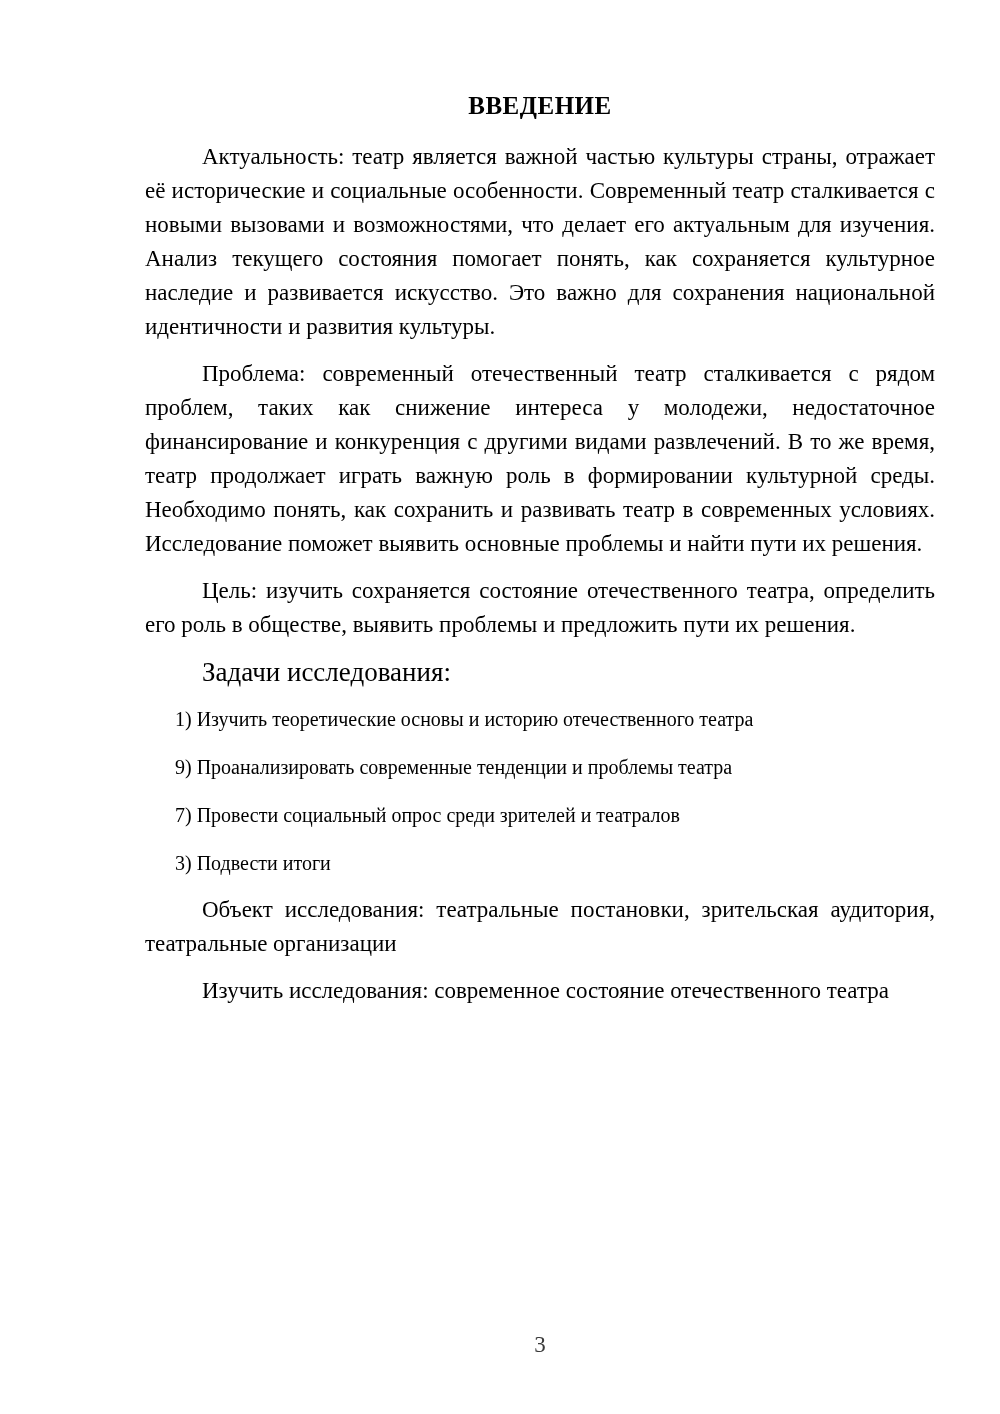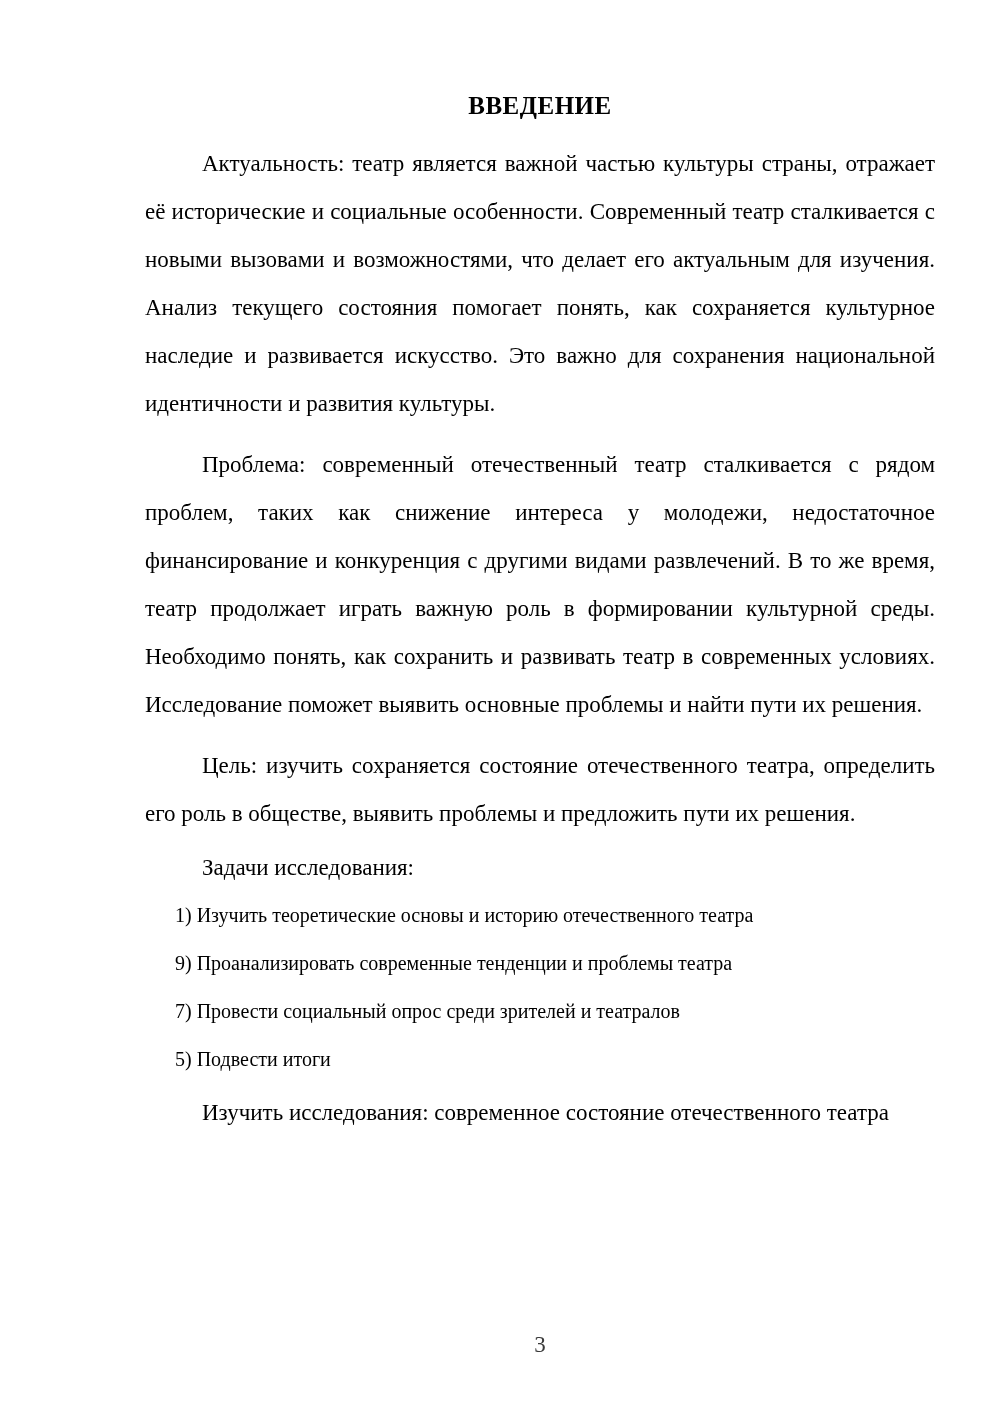--- a/index.html
+++ b/index.html
@@ -26,27 +26,27 @@
   .doc-title {
     font-size: 25px;
     line-height: 32px;
     font-weight: bold;
     text-align: center;
     letter-spacing: 0.5px;
     margin: 0 0 18px 0;
   }
   .para {
     font-size: 23px;
-    line-height: 48px;
+    line-height: 34px;
     text-align: justify;
     text-indent: 57px;
     margin: 0 0 13px 0;
   }
   .tasks-heading {
-    font-size: 23px;
+    font-size: 27px;
     line-height: 34px;
     text-indent: 57px;
     margin: 0 0 13px 0;
   }
   .task-list {
     margin: 0 0 13px 0;
   }
   .task-item {
     font-size: 20px;
     line-height: 34px;
@@ -80,23 +80,24 @@
     <p class="para">Проблема: современный отечественный театр сталкивается с рядом проблем, таких как снижение интереса у молодежи, недостаточное финансирование и конкуренция с другими видами развлечений. В то же время, театр продолжает играть важную роль в формировании культурной среды. Необходимо понять, как сохранить и развивать театр в современных условиях. Исследование поможет выявить основные проблемы и найти пути их решения.</p>
 
     <p class="para">Цель: изучить сохраняется состояние отечественного театра, определить его роль в обществе, выявить проблемы и предложить пути их решения.</p>
 
     <p class="tasks-heading">Задачи исследования:</p>
 
     <div class="task-list">
       <div class="task-item">1) Изучить теоретические основы и историю отечественного театра</div>
       <div class="task-item">9) Проанализировать современные тенденции и проблемы театра</div>
       <div class="task-item">7) Провести социальный опрос среди зрителей и театралов</div>
-      <div class="task-item">5) Подвести итоги</div>
+      <div class="task-item">3) Подвести итоги</div>
     </div>
 
+    <p class="para">Объект исследования: театральные постановки, зрительская аудитория, театральные организации</p>
 
     <p class="para">Изучить исследования: современное состояние отечественного театра</p>
 
 
   </div>
 
   <div class="page-number">3</div>
 </div>
 
 </body></html>

